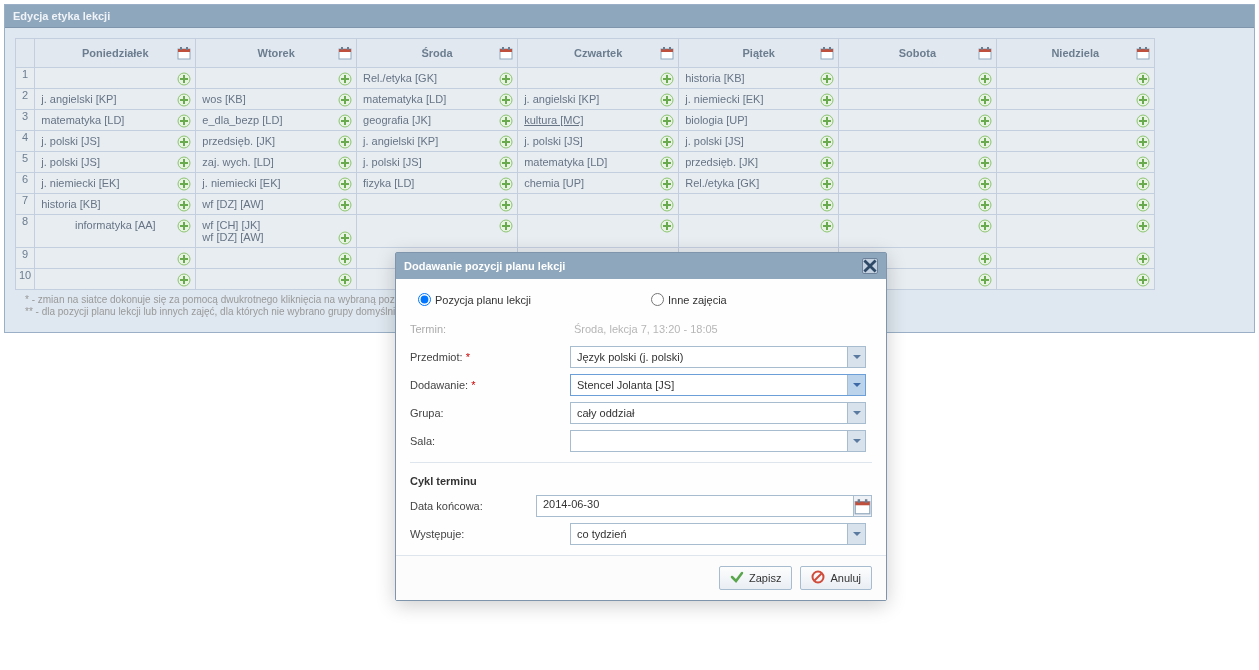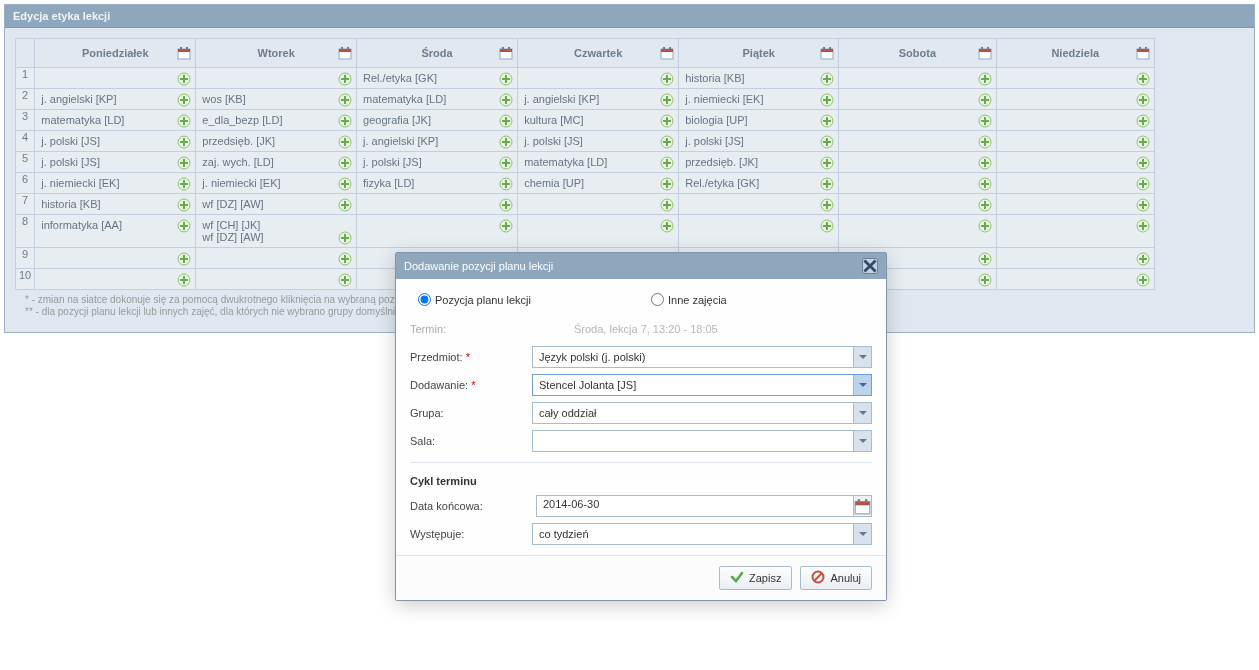--- a/index.html
+++ b/index.html
@@ -86,21 +86,21 @@
     top: 252px;
     width: 492px;
     background: #fefefe;
     border: 1px solid #7e95ac;
     box-shadow: 0 4px 20px rgba(0,0,0,0.2);
     border-radius: 2px;
   }
   .modal-header {
     background: #8fa7bd;
     color: #fff;
-    font-weight: normal;
+    font-weight: bold;
     padding: 5px 8px;
     display: flex;
     justify-content: space-between;
     align-items: center;
   }
   .close-btn {
     width: 16px; height: 16px;
     border: 1px solid #6d8299;
     background: #c3d1e0;
     border-radius: 2px;
@@ -116,21 +116,21 @@
   .radio-row { display: flex; gap: 120px; padding: 4px 8px 10px 8px; }
   .radio-item { display: flex; align-items: center; gap: 4px; color: #333; }
   .form-row { display: flex; align-items: center; min-height: 26px; margin-bottom: 2px; }
   .form-label { width: 160px; color: #444; }
   .form-label.muted { color: #aaa; }
   .req { color: #c00; }
   .form-field { flex: 1; }
   .text-readonly { color: #b6b6b6; padding-left: 4px; }
   .combo {
     display: flex;
-    width: 340px;
+    width: 296px;
     border: 1px solid #a8bcd0;
     background: #fff;
     height: 22px;
   }
   .combo.active { border-color: #6c9fd8; }
   .combo-input {
     flex: 1;
     padding: 2px 6px;
     line-height: 16px;
     color: #333;
@@ -395,21 +395,21 @@
               <div class="cell">
                 <div style="white-space: pre-line;">geografia [JK]</div>
                 <span class="plus"><svg viewBox="0 0 14 14">
                     <circle cx="7" cy="7" r="6" fill="#e9f3e4" stroke="#8bc46f"></circle>
                     <path d="M7 3 V11 M3 7 H11" stroke="#6aaa4f" stroke-width="2"></path>
                   </svg></span>
               </div>
             </td>
             <td class="day-col">
               <div class="cell">
-                <div style="white-space: pre-line;">kultura [MC]</div>
+                <div style="white-space: pre-line; text-decoration: underline;">kultura [MC]</div>
                 <span class="plus"><svg viewBox="0 0 14 14">
                     <circle cx="7" cy="7" r="6" fill="#e9f3e4" stroke="#8bc46f"></circle>
                     <path d="M7 3 V11 M3 7 H11" stroke="#6aaa4f" stroke-width="2"></path>
                   </svg></span>
               </div>
             </td>
             <td class="day-col">
               <div class="cell">
                 <div style="white-space: pre-line;">biologia [UP]</div>
                 <span class="plus"><svg viewBox="0 0 14 14">
@@ -698,21 +698,21 @@
                     <circle cx="7" cy="7" r="6" fill="#e9f3e4" stroke="#8bc46f"></circle>
                     <path d="M7 3 V11 M3 7 H11" stroke="#6aaa4f" stroke-width="2"></path>
                   </svg></span>
               </div>
             </td>
           </tr>
           <tr>
             <td class="num-cell">8</td>
             <td class="day-col">
               <div class="cell">
-                <div style="white-space: pre-line;">informatyka [AA]</div>
+                <div style="white-space: pre-line; text-align: center;">informatyka [AA]</div>
                 <span class="plus"><svg viewBox="0 0 14 14">
                     <circle cx="7" cy="7" r="6" fill="#e9f3e4" stroke="#8bc46f"></circle>
                     <path d="M7 3 V11 M3 7 H11" stroke="#6aaa4f" stroke-width="2"></path>
                   </svg></span>
               </div>
             </td>
             <td class="day-col">
               <div class="cell">
                 <div style="white-space: pre-line;">wf [CH] [JK]
 wf [DZ] [AW]</div>

